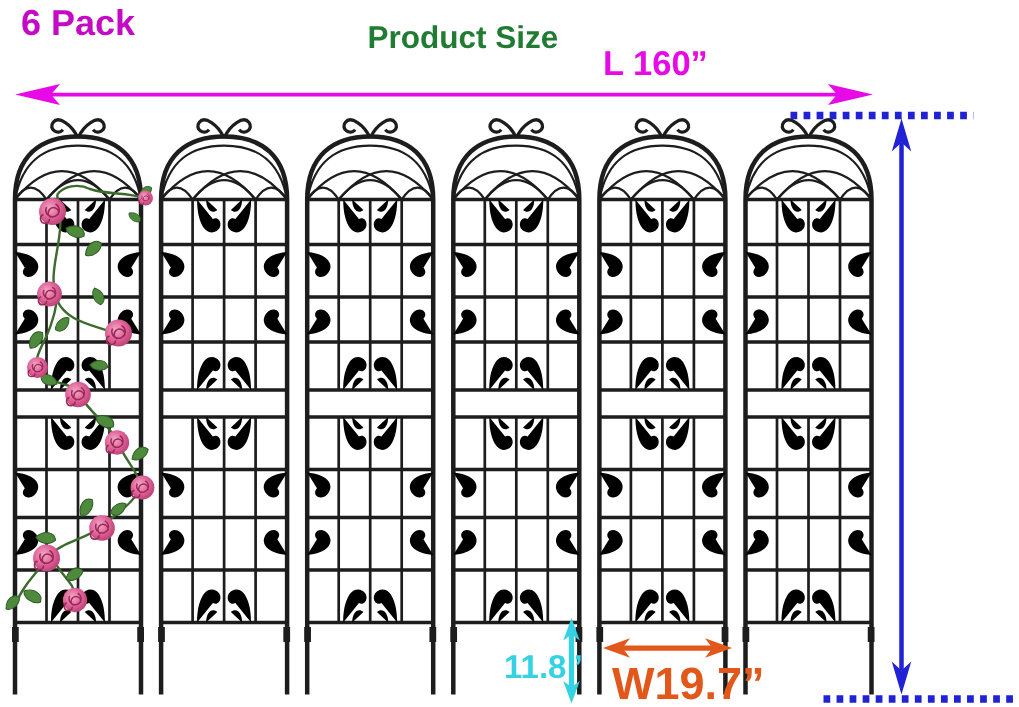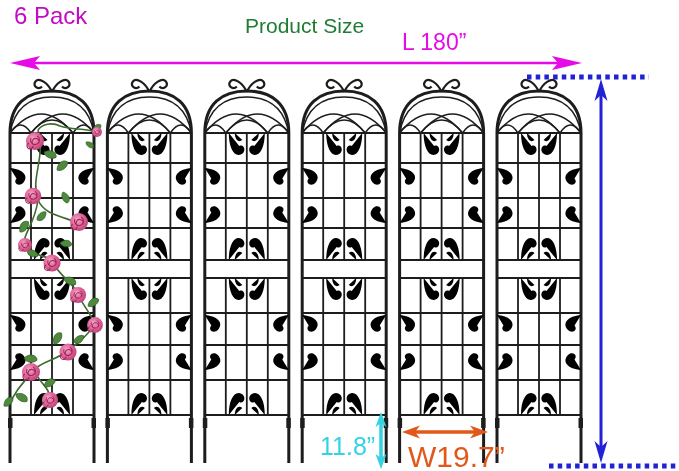--- a/index.html
+++ b/index.html
@@ -1,24 +1,24 @@
 <!DOCTYPE html>
 <html style="--badge-magenta: #c40ac4; --heading-green: #1f7c32; --length-magenta: #e70ae7; --height-blue: #2121d6; --leg-cyan: #35d2e4; --width-orange: #e2571a; --iron: #1d1d1d; --rose-pink: #dd5f97; --leaf-green: #4e8a3c; --background: #ffffff;"><head>
 <meta charset="utf-8">
 <style>
   html,body{margin:0;padding:0;background:#fff;}
   .scene{position:relative;width:679px;height:471px;background:var(--background,#fff);overflow:hidden;
          font-family:"Liberation Sans",sans-serif;}
   .scene svg{position:absolute;left:0;top:0;}
-  .label{position:absolute;font-weight:400;white-space:nowrap;line-height:1;}
+  .label{position:absolute;font-weight:700;white-space:nowrap;line-height:1;}
   .badge        {left:14px;  top:4px;   font-size:24px; color:var(--badge-magenta);}
   .heading      {left:204px; top:15px;  font-size:21px; color:var(--heading-green);margin-left:41px;}
   .dim-length   {left:402px; top:31px;  font-size:23px; color:var(--length-magenta);}
   .dim-height   {left:607px; top:221px; font-size:22px; color:var(--height-blue);}
-  .dim-leg      {left:320px; top:434px; font-size:25px; color:var(--leg-cyan);}
+  .dim-leg      {left:336px; top:434px; font-size:22px; color:var(--leg-cyan);}
   .dim-width    {left:408px; top:442px; font-size:30px; color:var(--width-orange);}
 
   
   .iron path{fill:none;stroke:var(--iron);}
   .iron rect{fill:var(--iron);stroke:none;}
   .f3{stroke-width:3px;}
   .f2{stroke-width:2.2px;}
   .f2thin{stroke-width:1.8px;}
   .f1{stroke-width:1.5px;}
 
@@ -167,16 +167,16 @@
 
     <g>
       <line class="org-line" x1="414" y1="432" x2="476" y2="432"></line>
       <polygon class="org-head" points="402,432 420,425.5 415,432 420,438.5"></polygon>
       <polygon class="org-head" points="488,432 470,425.5 475,432 470,438.5"></polygon>
     </g>
   </svg>
 
   <div class="label badge">6 Pack</div>
   <div class="label heading">Product Size</div>
-  <div class="label dim-length">L 180”</div>
+  <div class="label dim-length">L 160”</div>
   <div class="label dim-leg">11.8”</div>
   <div class="label dim-width">W19.7”</div>
 </div>
 
 </body></html>

